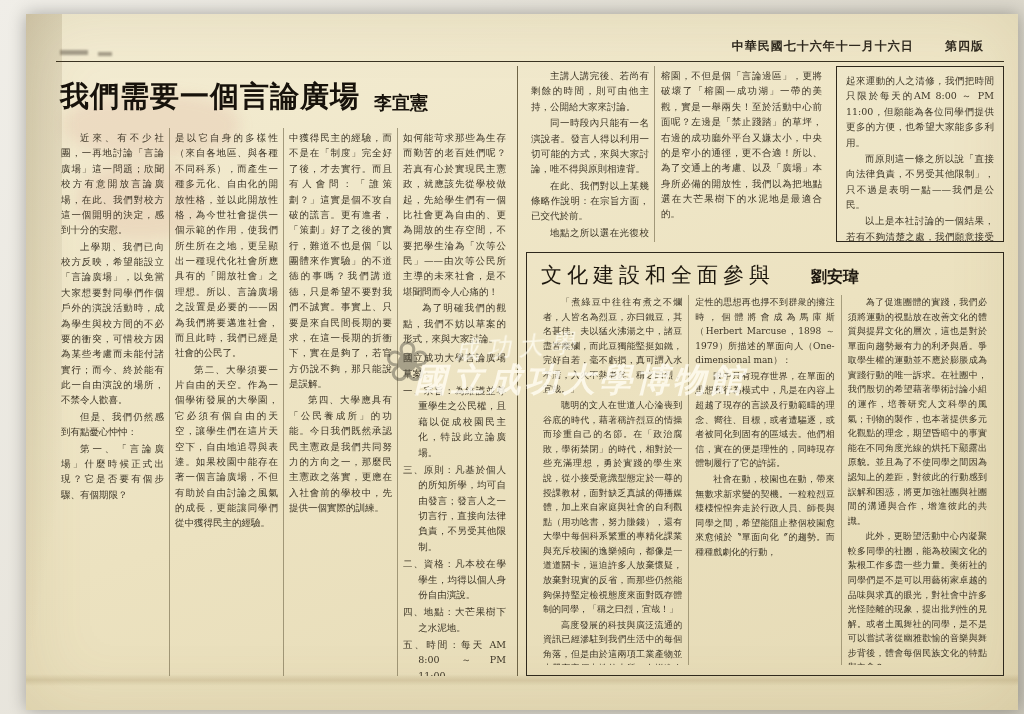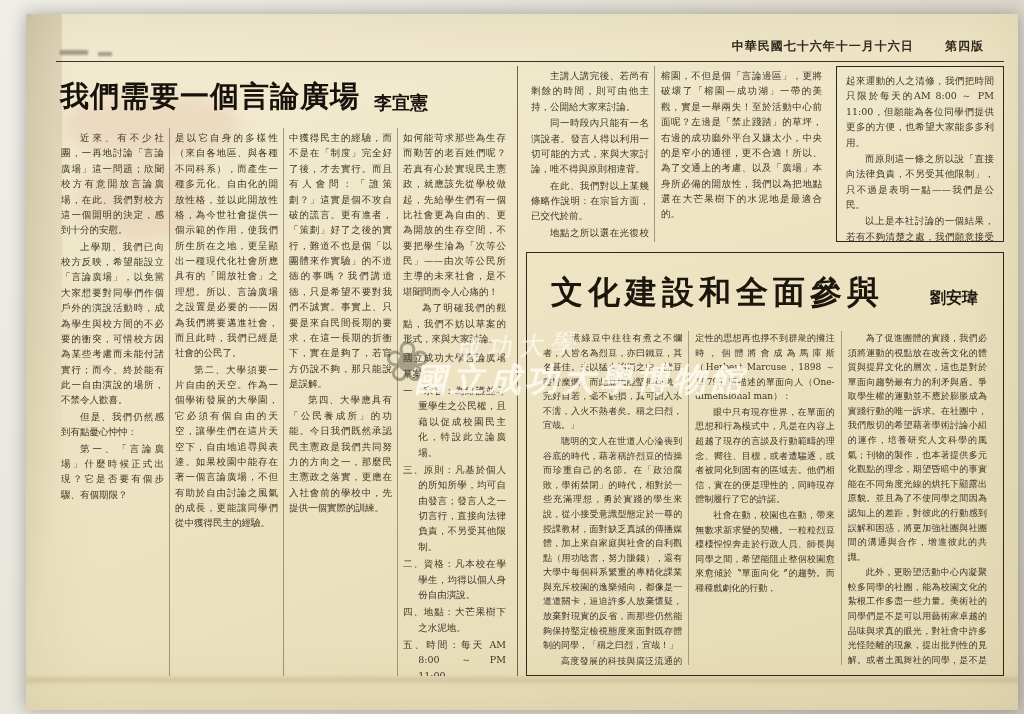--- a/index.html
+++ b/index.html
@@ -39,21 +39,21 @@
   p.draft-item{margin:0 0 2px;padding-left:1.6em;text-indent:-1.6em;}
   .right{flex:1;display:flex;flex-direction:column;padding-left:8px;box-sizing:border-box;}
   .row1{height:176px;display:flex;overflow:hidden;}
   .c5{width:118px;padding:2px 5px;overflow:hidden;}
   .c6{flex:1;padding:2px 6px;border-left:1px solid rgba(110,100,70,.6);overflow:hidden;}
   .c7{width:168px;border:1.5px solid #2e281c;margin-left:8px;padding:6px 9px;
     box-sizing:border-box;background:rgba(255,255,255,.05);overflow:hidden;}
   .a2{flex:1;margin-top:10px;border:1.5px solid #2e281c;padding:8px 10px 10px;
     box-sizing:border-box;display:flex;flex-direction:column;overflow:hidden;}
   .a2-head{display:flex;align-items:baseline;margin:0 0 6px 4px;}
-  h2{font-size:32px;font-weight:700;letter-spacing:5px;margin:10px;color:#1c160d;}
+  h2{font-size:21px;font-weight:400;letter-spacing:5px;margin:0;color:#1c160d;}
   .byline2{font-size:16px;font-weight:700;margin-left:36px;color:#1c160d;white-space:nowrap;}
   .cols3{flex:1;display:flex;overflow:hidden;}
   .cols3 .col{flex:1;padding:0 6px;overflow:hidden;font-size:9px;}
   .cols3 .col + .col{border-left:1px solid rgba(110,100,70,.55);}
   .watermark{position:absolute;left:330px;top:316px;width:400px;height:120px;
     pointer-events:none;z-index:5;}
   .wm-flower{position:absolute;left:28px;top:4px;font-size:56px;line-height:1;
     color:rgba(70,66,58,.42);filter:blur(.5px);}
   .wm-script{position:absolute;left:98px;top:0;font-size:25px;font-style:italic;
     color:rgba(255,252,242,.82);transform:rotate(-4deg);letter-spacing:7px;filter:blur(.4px);}

